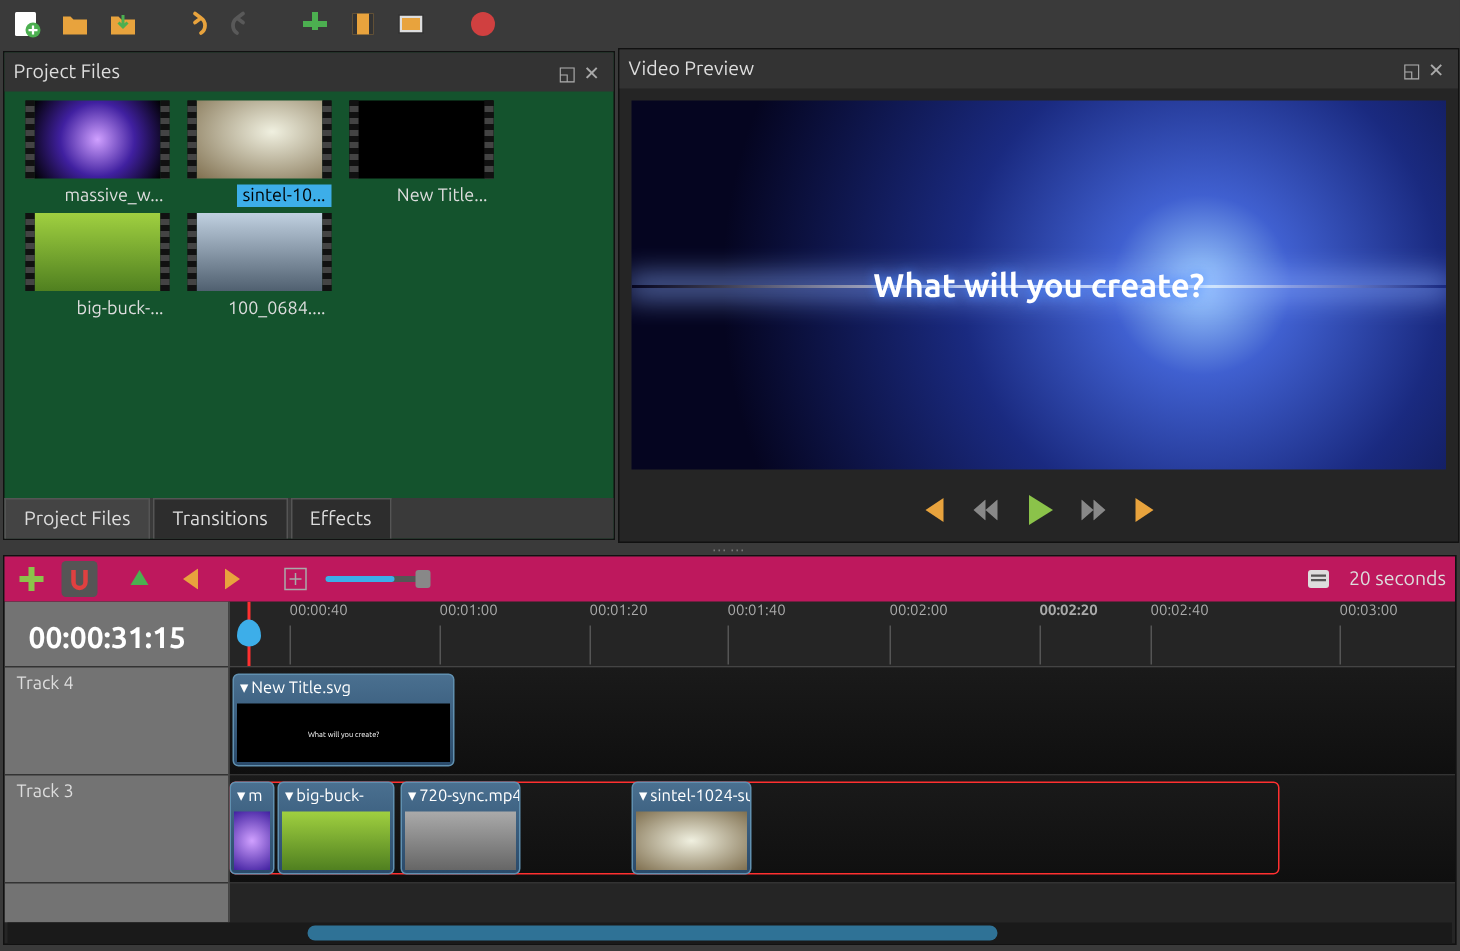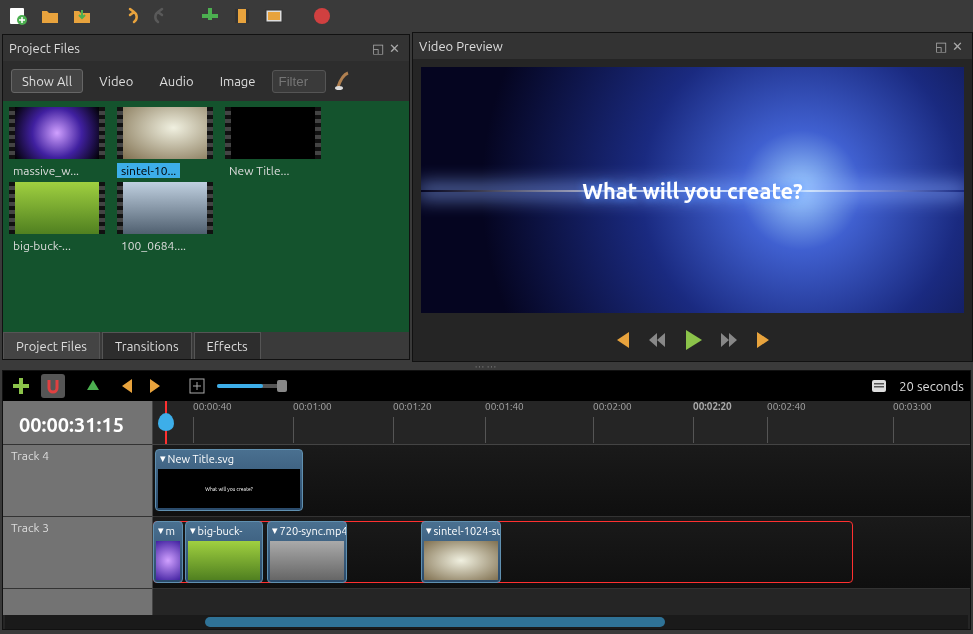--- a/index.html
+++ b/index.html
@@ -81,21 +81,21 @@
 .thumbs {
   display: flex;
   flex-wrap: wrap;
   padding: 6px;
   gap: 4px;
 }
 .thumb {
   width: 104px;
   display: flex;
   flex-direction: column;
-  align-items: flex-start;
+  align-items: flex-end;
 }
 .thumb-img {
   width: 96px; height: 52px;
   border-left: 6px solid #111;
   border-right: 6px solid #111;
   position: relative;
   background: #222;
 }
 .thumb-img::before, .thumb-img::after {
   content: "";
@@ -197,21 +197,21 @@
   flex-direction: column;
   margin: 0 2px;
   border: 1px solid #111;
 }
 .tl-toolbar {
   height: 30px;
   display: flex;
   align-items: center;
   gap: 8px;
   padding: 0 6px;
-  background: #000000;
+  background: #be185d;
 }
 .tl-toolbar .spacer2 { flex: 1; }
 .zoom-slider {
   width: 70px;
   height: 4px;
   background: #555;
   position: relative;
   border-radius: 2px;
 }
 .zoom-thumb {
@@ -408,33 +408,20 @@
     </div>
 </div>
 
 <div class="main">
   <div class="left-panel">
     <div class="panel-title">
       <span>Project Files</span>
       <div class="spacer"></div>
       <div class="wbtn">◱</div>
       <div class="wbtn">✕</div>
-    </div>
-    <div class="filter-row">
-      <div class="filter-btn active">Show All</div>
-      <div class="filter-btn">Video</div>
-      <div class="filter-btn">Audio</div>
-      <div class="filter-btn">Image</div>
-      <input class="filter-input" placeholder="Filter" style="">
-      <div class="tbtn">
-          <svg width="20" height="24">
-            <path d="M4 18 Q8 6 14 4" stroke="#b08050" stroke-width="3" fill="none"></path>
-            <ellipse cx="5" cy="19" rx="4" ry="2" fill="#ddd"></ellipse>
-          </svg>
-        </div>
     </div>
     <div class="thumbs" id="thumbs">
         <div class="thumb">
           <div class="thumb-img" style="background:radial-gradient(circle, #d0a0ff, #4020a0, #000)"></div>
           <div class="thumb-label">massive_w...</div>
         </div>
         <div class="thumb selected">
           <div class="thumb-img" style="background:radial-gradient(ellipse at 60% 40%, #f0f0e0, #807050)"></div>
           <div class="thumb-label">sintel-10...</div>
         </div>

